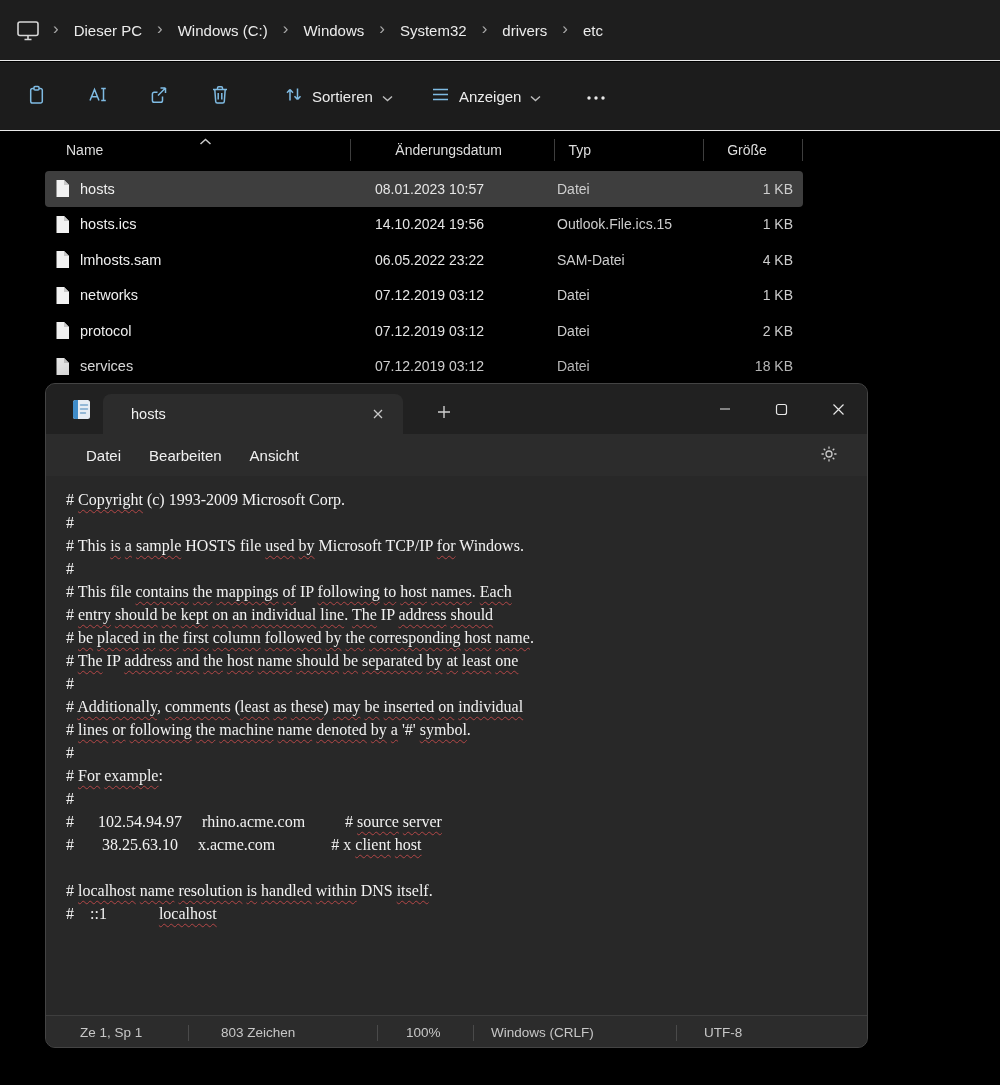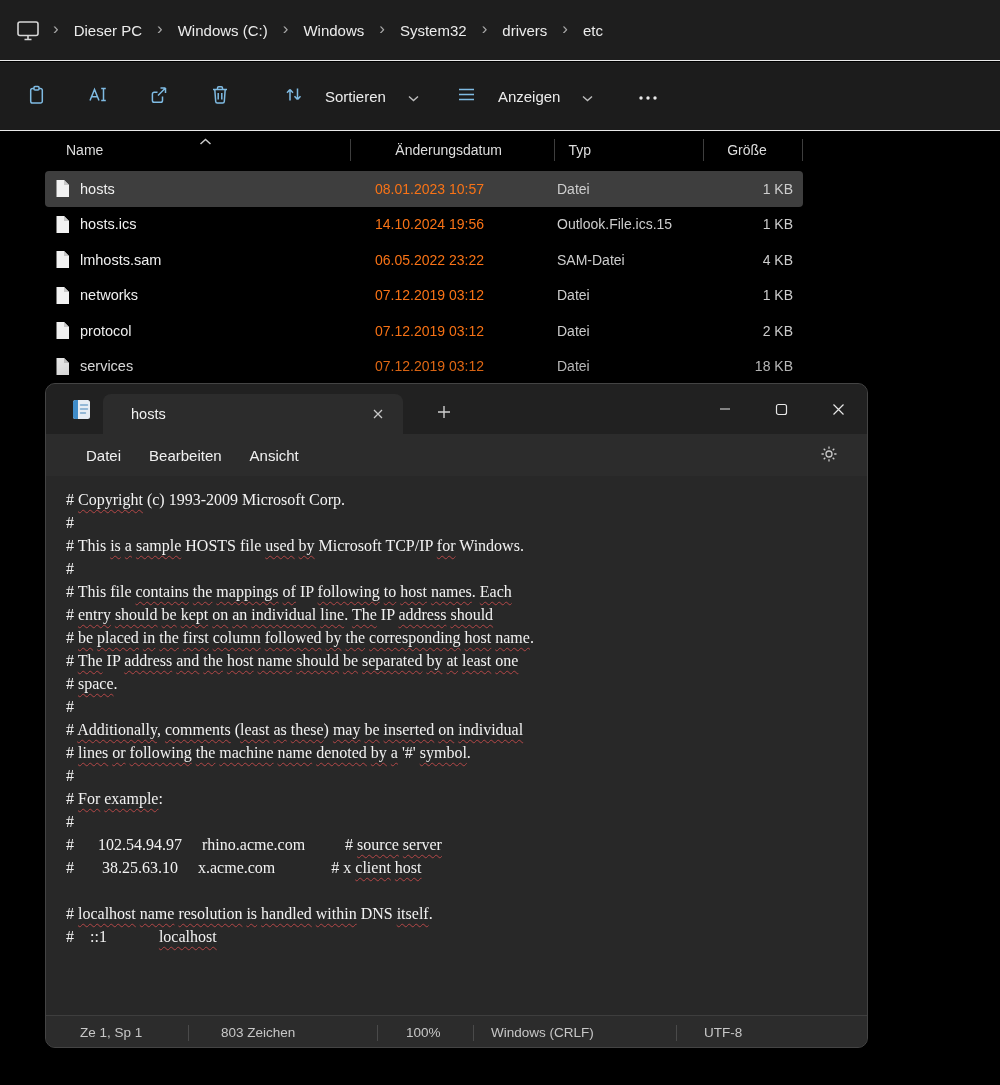--- a/index.html
+++ b/index.html
@@ -8,39 +8,39 @@
   
   .crumb-bar { position:absolute; top:0; left:0; width:1000px; height:61px; background:#1e1e1e; border-bottom:1px solid #e9e9e9; display:flex; align-items:center; padding-left:16px; }
   .pc-icon { display:flex; align-items:center; margin-right:4px; }
   .crumbs { display:flex; align-items:center; }
   .crumb-item { display:flex; align-items:center; color:#ececec; font-size:15px; cursor:default; }
   .crumb-item .chev { color:#a8a8a8; font-size:17px; padding:0 9px 2px 9px; }
   .crumb-item .crumb-label { padding:5px 6px; border-radius:4px; }
 
   .toolbar { position:absolute; top:62px; left:0; width:1000px; height:69px; background:#1c1c1c; border-bottom:1px solid #e9e9e9; display:flex; align-items:center; padding-left:14px; }
   .tool-btn { width:46px; height:44px; display:flex; align-items:center; justify-content:center; border-radius:6px; margin-right:15px; background:transparent; border:none; }
-  .tool-label-btn { display:flex; align-items:center; gap:22px; height:44px; padding:0 12px; margin-left:14px; border-radius:6px; background:transparent; border:none; color:#ececec; font-size:15px; font-family:"Liberation Sans",sans-serif; }
+  .tool-label-btn { display:flex; align-items:center; gap:9px; height:44px; padding:0 12px; margin-left:14px; border-radius:6px; background:transparent; border:none; color:#ececec; font-size:15px; font-family:"Liberation Sans",sans-serif; }
   .more-btn { margin-left:20px; }
 
   
   .sort-caret { position:absolute; top:132px; left:199px; }
   .cols-header { position:absolute; top:137px; left:45px; width:758px; height:27px; display:flex; font-size:14px; color:#dedede; }
   .colh { display:flex; align-items:center; border-right:1px solid #3e3e3e; height:22px; margin-top:2px; }
   .colh.c-name { width:322px; padding-left:21px; }
   .colh.c-date { width:176px; padding-left:8px;margin-left:36px; }
   .colh.c-type { width:157px; padding-left:14px; }
   .colh.c-size { width:103px; padding-left:23px; }
 
   .file-rows { position:absolute; top:171px; left:45px; width:758px; }
   .file-row { height:35.5px; display:flex; align-items:center; border-radius:4px; }
   .file-row.selected { background:#3e3e3e; }
   .cell { display:flex; align-items:center; }
   .cell.c-name { width:322px; padding-left:10px; color:#f0f0f0; font-size:14.5px; }
   .cell.c-name .doc-icon { margin-right:10px; display:flex; }
-  .cell.c-date { width:176px; padding-left:8px; color:#f97316; font-size:14px; }
+  .cell.c-date { width:176px; padding-left:8px; color:#e5e5e5; font-size:14px; }
   .cell.c-type { width:157px; padding-left:14px; color:#cdcdcd; font-size:14px; }
   .cell.c-size { width:103px; justify-content:flex-end; padding-right:10px; color:#cdcdcd; font-size:14px; }
 
   
   .notepad { position:absolute; left:45px; top:383px; width:823px; height:665px; background:#2c2c2c; border:1px solid #444; border-radius:10px; overflow:hidden; box-shadow:0 22px 70px rgba(0,0,0,0.85); }
   .np-titlebar { height:50px; background:#212121; display:flex; align-items:flex-end; }
   .np-appicon { margin:0 0 13px 24px; display:flex; }
   .np-tab { margin-left:10px; width:300px; height:40px; background:#2c2c2c; border-radius:8px 8px 0 0; display:flex; align-items:center; }
   .np-tab-label { margin-left:28px; color:#f2f2f2; font-size:14.5px; }
   .np-tab-close { margin-left:auto; margin-right:12px; width:26px; height:26px; display:flex; align-items:center; justify-content:center; border-radius:4px; background:transparent; border:none; }
@@ -381,21 +381,20 @@
 
   <div class="np-editor" id="np-editor">
       <div class="np-line"><span class="np-line-text"># <span class="sq">Copyright</span> (c) 1993-2009 Microsoft Corp.</span></div>
       <div class="np-line"><span class="np-line-text">#</span></div>
       <div class="np-line"><span class="np-line-text"># This <span class="sq">is</span> <span class="sq">a</span> <span class="sq">sample</span> HOSTS file <span class="sq">used</span> <span class="sq">by</span> Microsoft TCP/IP <span class="sq">for</span> Windows.</span></div>
       <div class="np-line"><span class="np-line-text">#</span></div>
       <div class="np-line"><span class="np-line-text"># This file <span class="sq">contains</span> <span class="sq">the</span> <span class="sq">mappings</span> <span class="sq">of</span> IP <span class="sq">following</span> <span class="sq">to</span> <span class="sq">host</span> <span class="sq">names</span>. <span class="sq">Each</span></span></div>
       <div class="np-line"><span class="np-line-text"># <span class="sq">entry</span> <span class="sq">should</span> <span class="sq">be</span> <span class="sq">kept</span> <span class="sq">on</span> <span class="sq">an</span> <span class="sq">individual</span> <span class="sq">line</span>. <span class="sq">The</span> IP <span class="sq">address</span> <span class="sq">should</span></span></div>
       <div class="np-line"><span class="np-line-text"># <span class="sq">be</span> <span class="sq">placed</span> <span class="sq">in</span> <span class="sq">the</span> <span class="sq">first</span> <span class="sq">column</span> <span class="sq">followed</span> <span class="sq">by</span> <span class="sq">the</span> <span class="sq">corresponding</span> <span class="sq">host</span> <span class="sq">name</span>.</span></div>
       <div class="np-line"><span class="np-line-text"># <span class="sq">The</span> IP <span class="sq">address</span> <span class="sq">and</span> <span class="sq">the</span> <span class="sq">host</span> <span class="sq">name</span> <span class="sq">should</span> <span class="sq">be</span> <span class="sq">separated</span> <span class="sq">by</span> <span class="sq">at</span> <span class="sq">least</span> <span class="sq">one</span></span></div>
-      <div class="np-line"><span class="np-line-text"># <span class="sq">space</span>.</span></div>
       <div class="np-line"><span class="np-line-text">#</span></div>
       <div class="np-line"><span class="np-line-text"># <span class="sq">Additionally</span>, <span class="sq">comments</span> (<span class="sq">least</span> <span class="sq">as</span> <span class="sq">these</span>) <span class="sq">may</span> <span class="sq">be</span> <span class="sq">inserted</span> <span class="sq">on</span> <span class="sq">individual</span></span></div>
       <div class="np-line"><span class="np-line-text"># <span class="sq">lines</span> <span class="sq">or</span> <span class="sq">following</span> <span class="sq">the</span> <span class="sq">machine</span> <span class="sq">name</span> <span class="sq">denoted</span> <span class="sq">by</span> <span class="sq">a</span> '#' <span class="sq">symbol</span>.</span></div>
       <div class="np-line"><span class="np-line-text">#</span></div>
       <div class="np-line"><span class="np-line-text"># <span class="sq">For</span> <span class="sq">example</span>:</span></div>
       <div class="np-line"><span class="np-line-text">#</span></div>
       <div class="np-line"><span class="np-line-text">#      102.54.94.97     rhino.acme.com          # <span class="sq">source</span> <span class="sq">server</span></span></div>
       <div class="np-line"><span class="np-line-text">#       38.25.63.10     x.acme.com              # x <span class="sq">client</span> <span class="sq">host</span></span></div>
       <div class="np-line"><span class="np-line-text"></span></div>
       <div class="np-line"><span class="np-line-text"># <span class="sq">localhost</span> <span class="sq">name</span> <span class="sq">resolution</span> <span class="sq">is</span> <span class="sq">handled</span> <span class="sq">within</span> DNS <span class="sq">itself</span>.</span></div>

